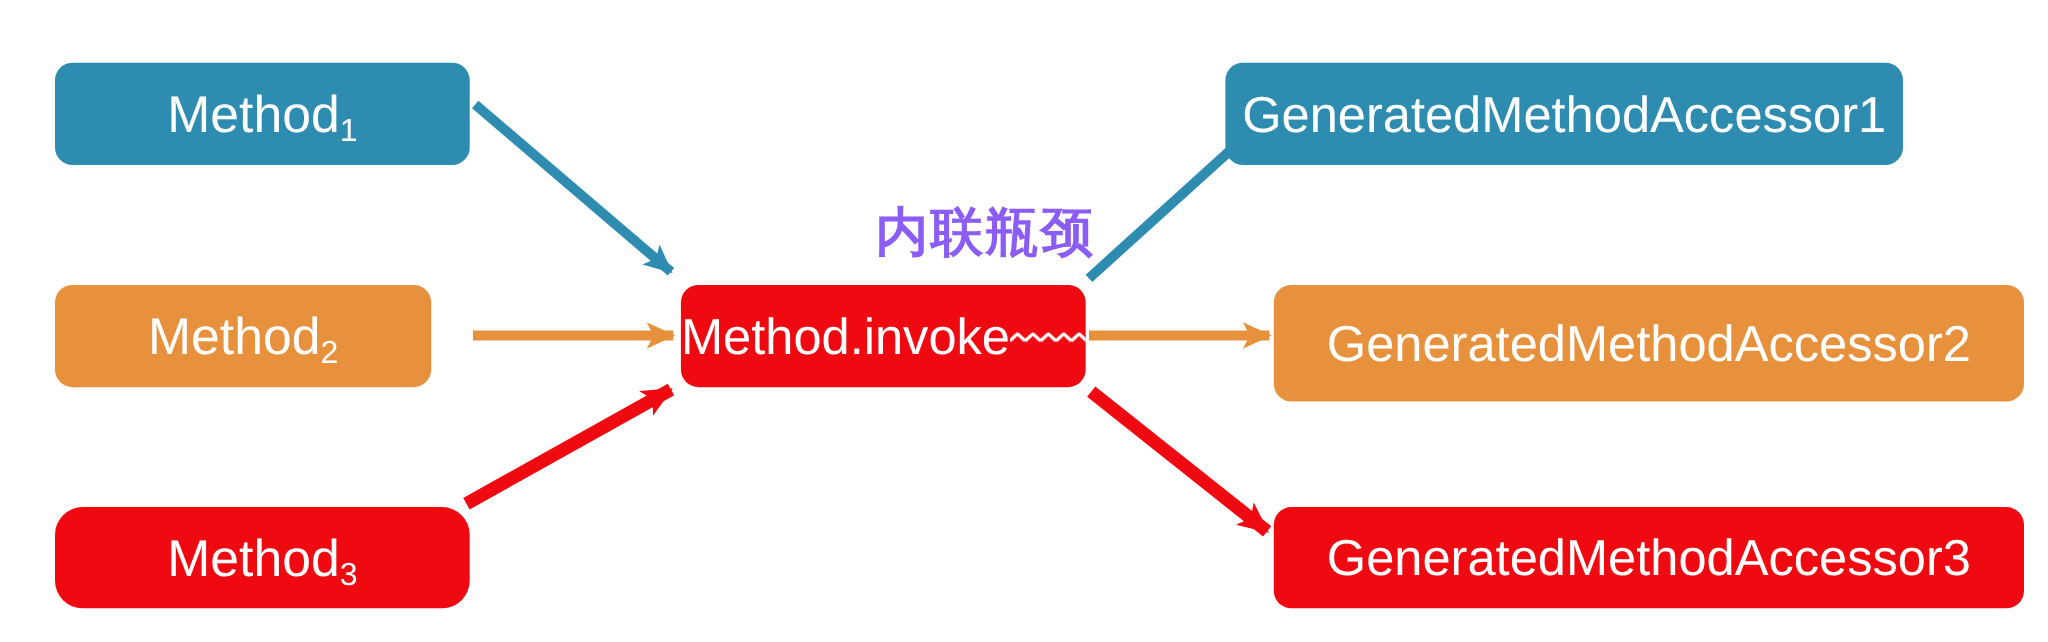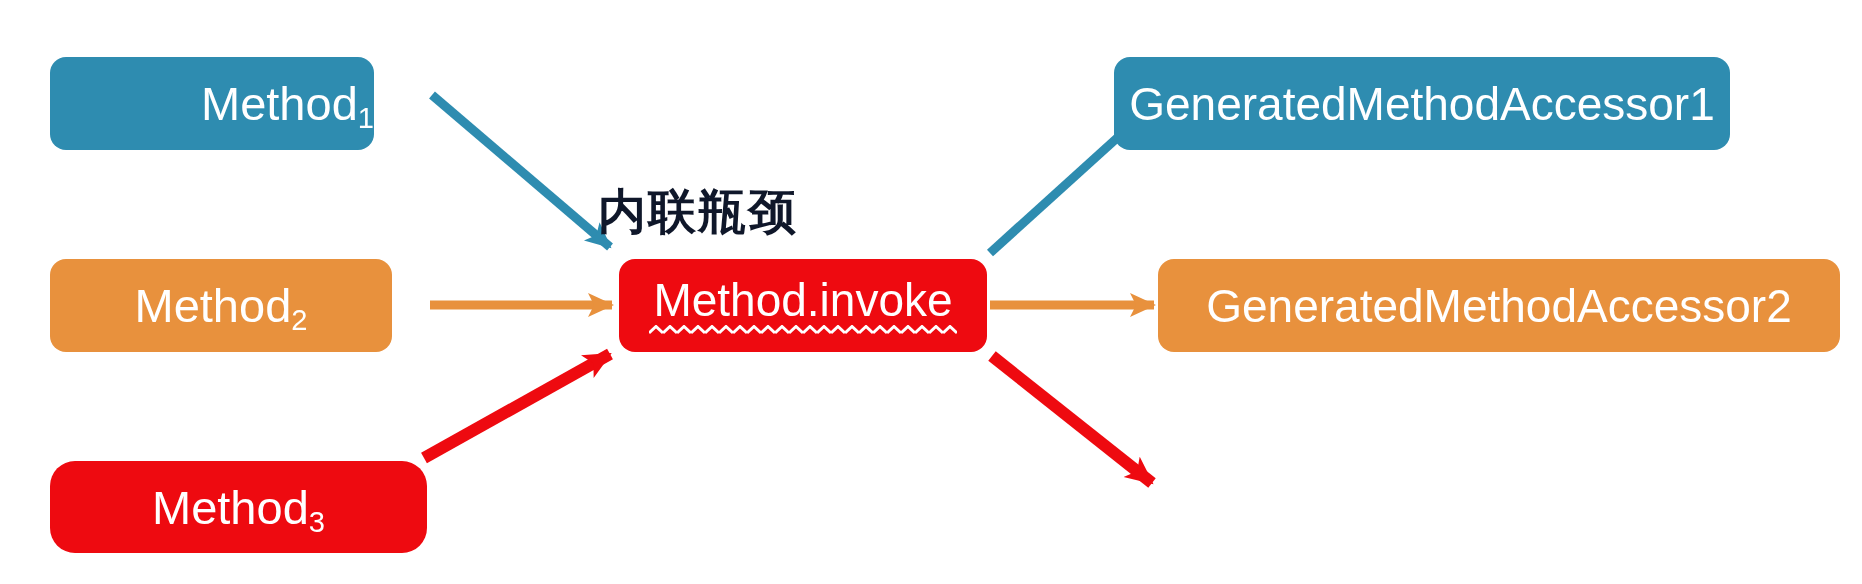--- a/index.html
+++ b/index.html
@@ -32,42 +32,42 @@
   .c-red    { background: #EE0A10; }
 
   .box sub {
     font-size: 0.62em;
     line-height: 0;
     vertical-align: baseline;
     position: relative;
     top: 0.28em;
   }
 
-  #left1  { left: 50px;  top: 57px;  width: 324px; height: 93px; justify-content: flex-end; }
+  #left1  { left: 50px;  top: 57px;  width: 377px; height: 93px; }
   #left2  { left: 50px;  top: 259px; width: 342px; height: 93px; }
   #left3  { left: 50px;  top: 461px; width: 377px; height: 92px; border-radius: 25px; }
 
   #center-box {
     left: 619px; top: 259px; width: 368px; height: 93px;
-    flex-direction: column;
+    flex-direction: row;
     font-size: 46px;
   }
   #center-box .squiggle { margin-top: 2px; display: block; }
 
   #right1 { left: 1114px; top: 57px;  width: 616px; height: 93px; font-size: 46px; }
-  #right2 { left: 1158px; top: 259px; width: 682px; height: 93px; font-size: 46px; }
+  #right2 { left: 1158px; top: 259px; width: 682px; height: 106px; font-size: 46px; }
   #right3 { left: 1158px; top: 461px; width: 682px; height: 92px; font-size: 46px; }
 
   #diagram-title {
     position: absolute;
-    left: 598px; top: 183px; width: 368px;
-    text-align: left;
+    left: 628px; top: 183px; width: 368px;
+    text-align: right;
     font-size: 48px;
     font-weight: bold;
-    color: #0f172a;
+    color: #8b5cf6;
     letter-spacing: 2px;
     line-height: 1.2;
     white-space: nowrap;
   }
 </style>
 </head>
 <body>
 
 <div id="canvas">
 
@@ -117,14 +117,17 @@
   </div>
 
   <div id="right1" class="box c-blue">
     <span>GeneratedMethodAccessor1</span>
   </div>
 
   <div id="right2" class="box c-orange">
     <span>GeneratedMethodAccessor2</span>
   </div>
 
+  <div id="right3" class="box c-red">
+    <span>GeneratedMethodAccessor3</span>
+  </div>
 
 </div>
 
 </body></html>

